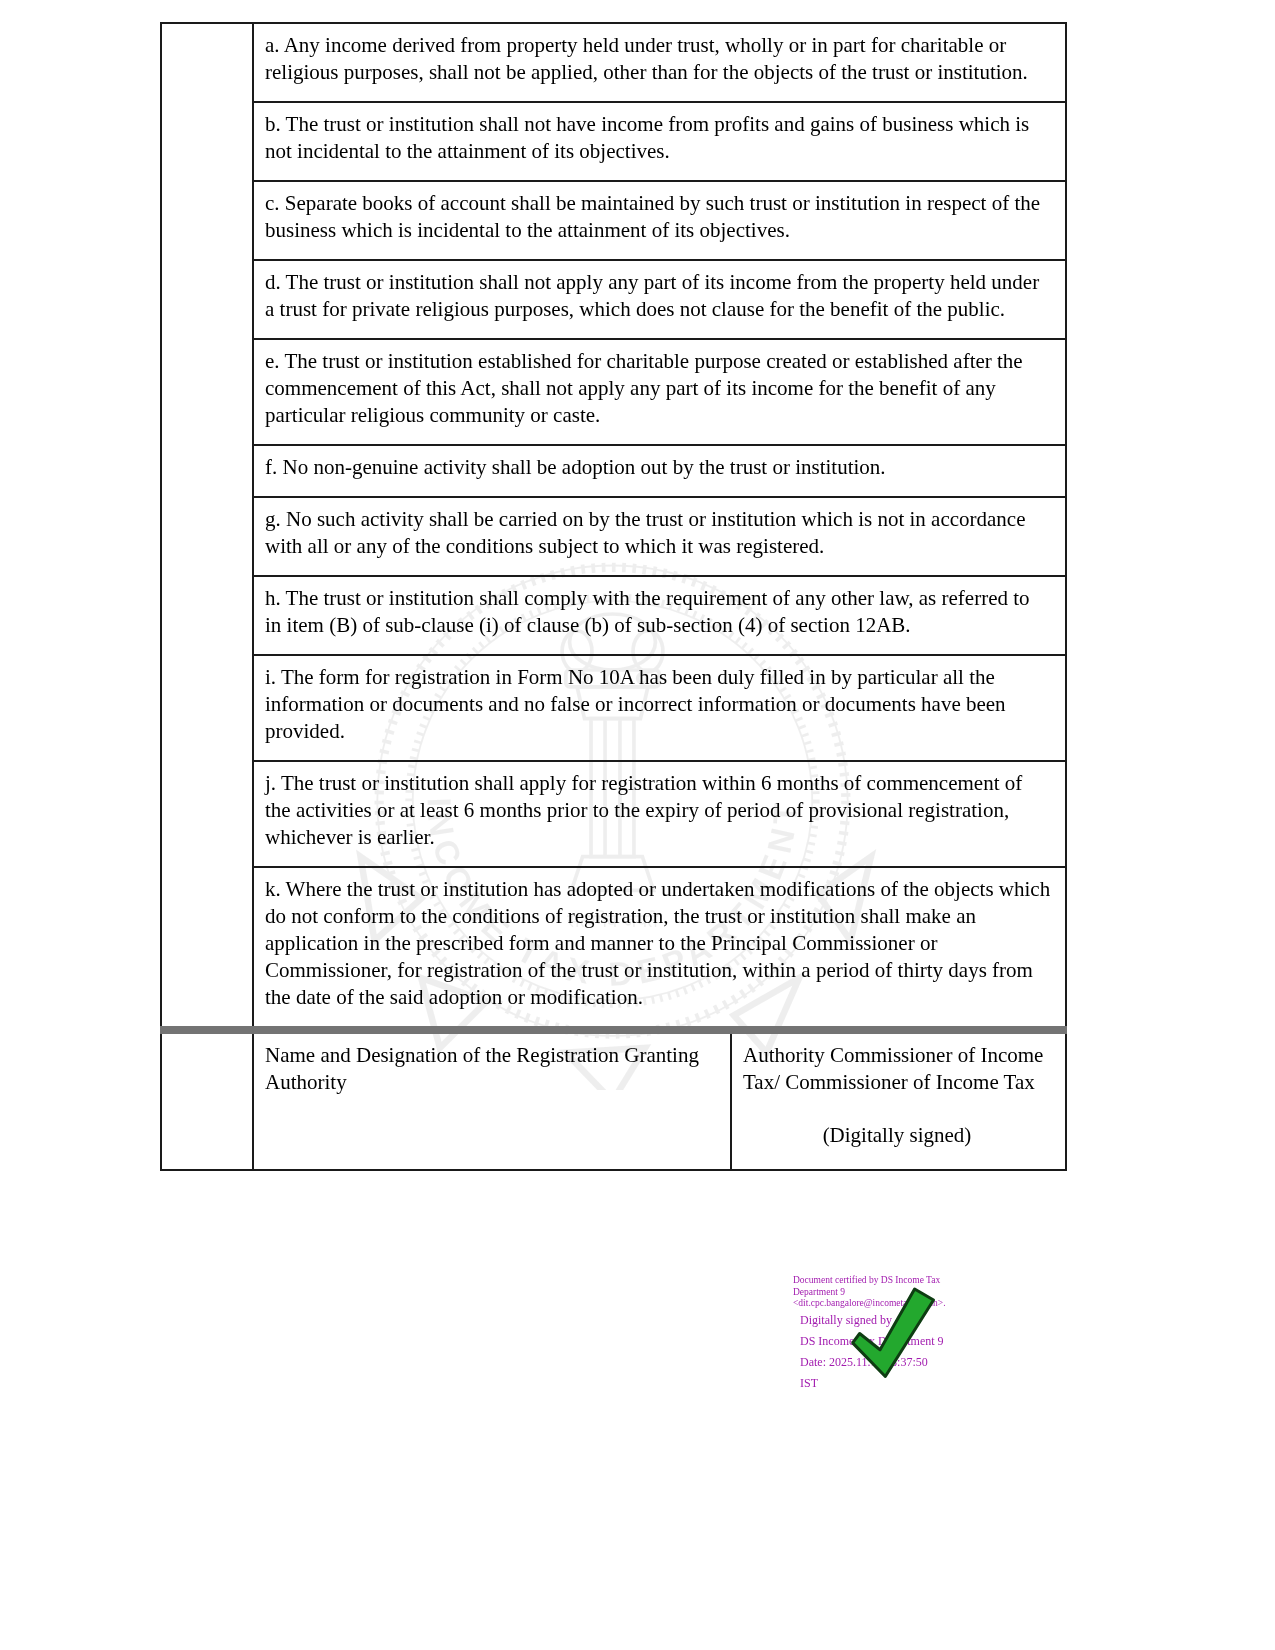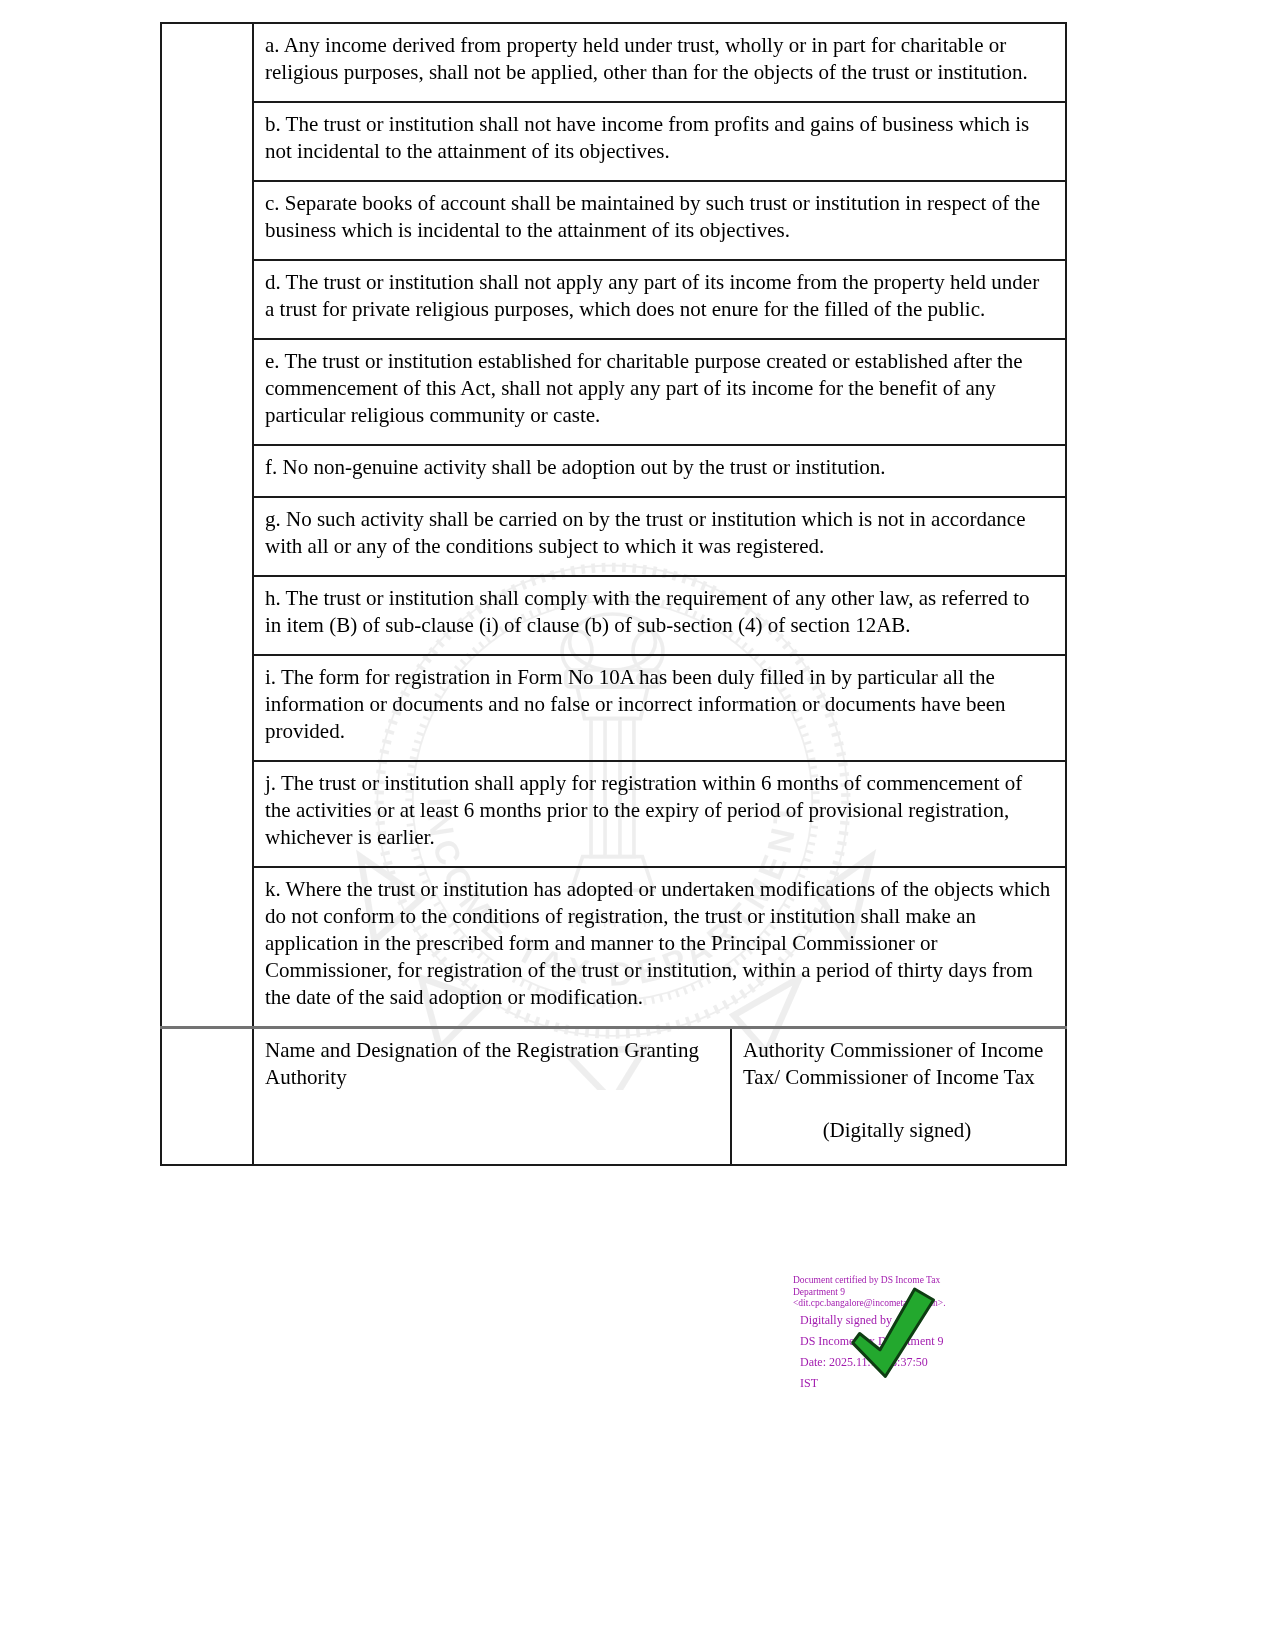--- a/index.html
+++ b/index.html
@@ -26,21 +26,21 @@
   table.cond-table col.c-narrow{width:92px;}
   table.cond-table col.c-left{width:478px;}
   table.cond-table col.c-right{width:335px;}
   table.cond-table td{
     border:2px solid #1a1a1a;
     vertical-align:top;
     font-size:21px;line-height:27px;
     padding:8px 14px 15px 11px;
   }
   td.narrow-cell{padding:0;}
-  tr.footer-row td{border-top:3px solid #737373;height:112px;}
+  tr.footer-row td{border-top:8px solid #737373;height:112px;}
   .digsign{margin-top:26px;text-align:center;}
   
   .sig-block{
     position:absolute;left:793px;top:1275px;width:210px;
     font-family:Liberation Serif, serif;
     color:#a21caf;
   }
   .sig-cert{font-size:9.5px;line-height:11.5px;white-space:pre-line;}
   .sig-signed{font-size:12px;line-height:21px;margin-left:7px;white-space:pre-line;}
   .sig-check{
@@ -105,21 +105,21 @@
           <td class="narrow-cell" rowspan="11"></td>
           <td colspan="2">a. Any income derived from property held under trust, wholly or in part for charitable or religious purposes, shall not be applied, other than for the objects of the trust or institution.</td>
         </tr>
         <tr>
           <td colspan="2">b. The trust or institution shall not have income from profits and gains of business which is not incidental to the attainment of its objectives.</td>
         </tr>
         <tr>
           <td colspan="2">c. Separate books of account shall be maintained by such trust or institution in respect of the business which is incidental to the attainment of its objectives.</td>
         </tr>
         <tr>
-          <td colspan="2">d. The trust or institution shall not apply any part of its income from the property held under a trust for private religious purposes, which does not enure for the filled of the public.</td>
+          <td colspan="2">d. The trust or institution shall not apply any part of its income from the property held under a trust for private religious purposes, which does not clause for the benefit of the public.</td>
         </tr>
         <tr>
           <td colspan="2">e. The trust or institution established for charitable purpose created or established after the commencement of this Act, shall not apply any part of its income for the benefit of any particular religious community or caste.</td>
         </tr>
         <tr>
           <td colspan="2">f. No non-genuine activity shall be adoption out by the trust or institution.</td>
         </tr>
         <tr>
           <td colspan="2">g. No such activity shall be carried on by the trust or institution which is not in accordance with all or any of the conditions subject to which it was registered.</td>
         </tr>

